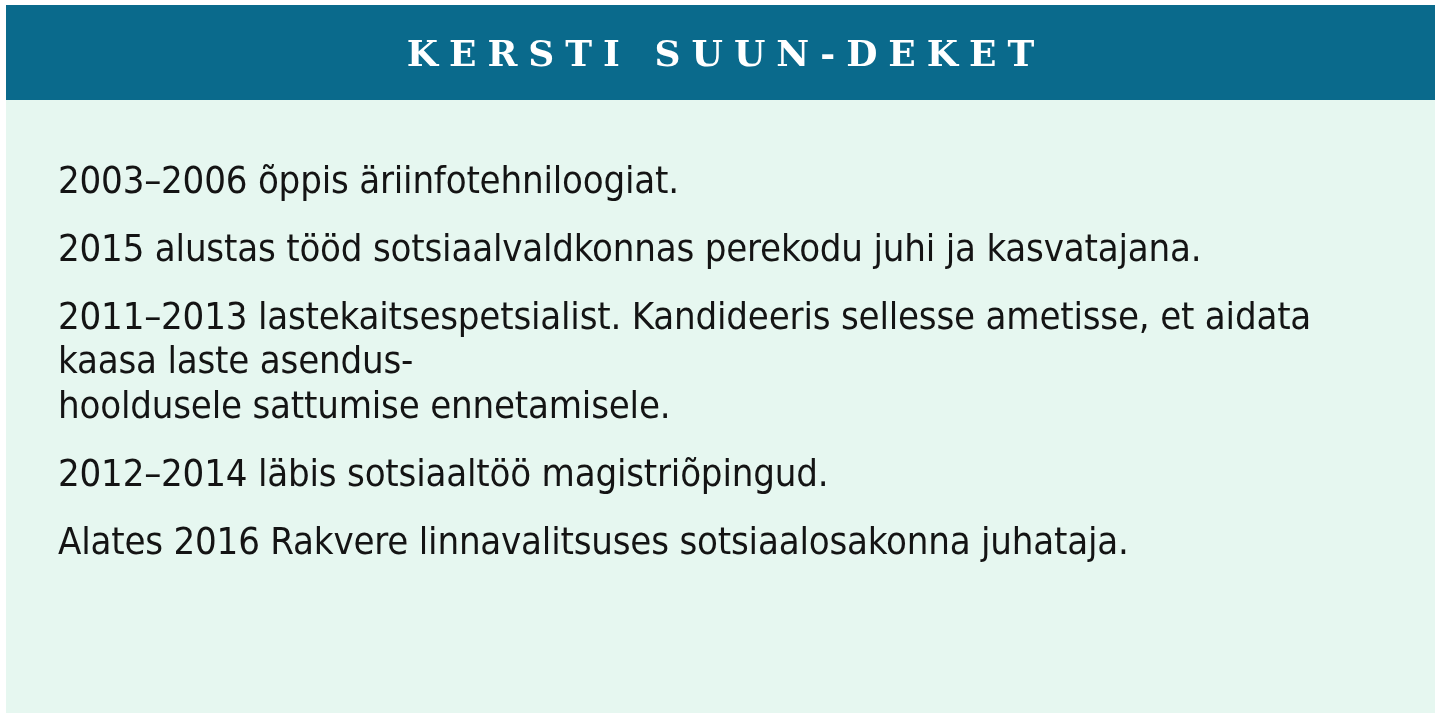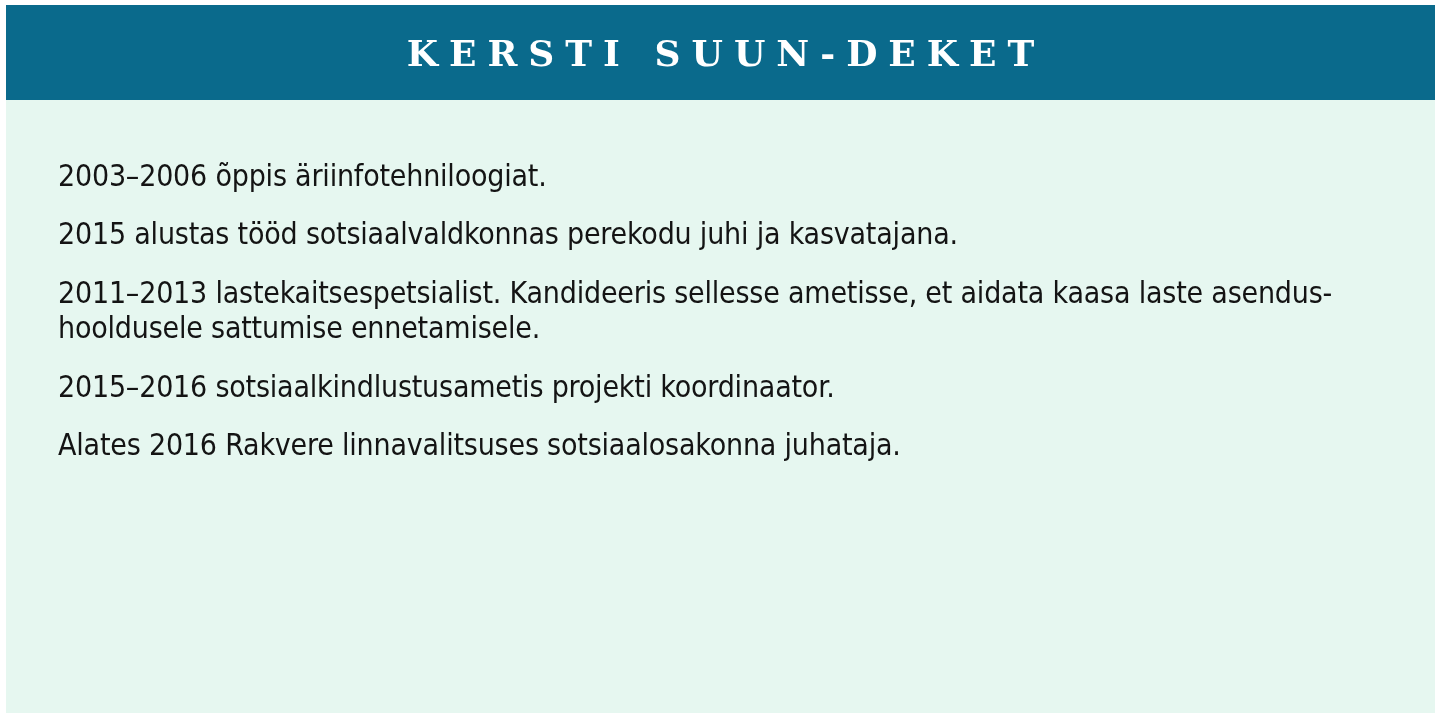--- a/index.html
+++ b/index.html
@@ -55,21 +55,21 @@
 
   .bio-list {
     list-style: none;
     margin: 0;
     padding: 0;
   }
 
   .bio-item {
     color: #141414;
     font-family: "DejaVu Sans Condensed", "Liberation Sans Narrow", "Liberation Sans", sans-serif;
-    font-size: 30px;
+    font-size: 38px;
     font-stretch: condensed;
     line-height: 1.18;
     margin: 0 0 23px 0;
     letter-spacing: -0.2px;
     max-width: 1345px;
     white-space: pre-wrap;
   }
 
   .bio-item:last-child {
     margin-bottom: 0;
@@ -83,18 +83,18 @@
   <div class="infobox-header">
     <div class="infobox-title">KERSTI SUUN-DEKET</div>
   </div>
 
   <div class="infobox-body">
     <ul class="bio-list">
       <li class="bio-item">2003–2006 õppis äriinfotehniloogiat.</li>
       <li class="bio-item">2015 alustas tööd sotsiaalvaldkonnas perekodu juhi ja kasvatajana.</li>
       <li class="bio-item">2011–2013 lastekaitsespetsialist. Kandideeris sellesse ametisse, et aidata kaasa laste asendus-
 hooldusele sattumise ennetamisele.</li>
-      <li class="bio-item">2015–2016 sotsiaalkindlustusametis projekti koordinaator.</li>
+      <li class="bio-item">2012–2014 läbis sotsiaaltöö magistriõpingud.</li>
       <li class="bio-item">Alates 2016 Rakvere linnavalitsuses sotsiaalosakonna juhataja.</li>
     </ul>
   </div>
 
 </div>
 
 </body></html>

